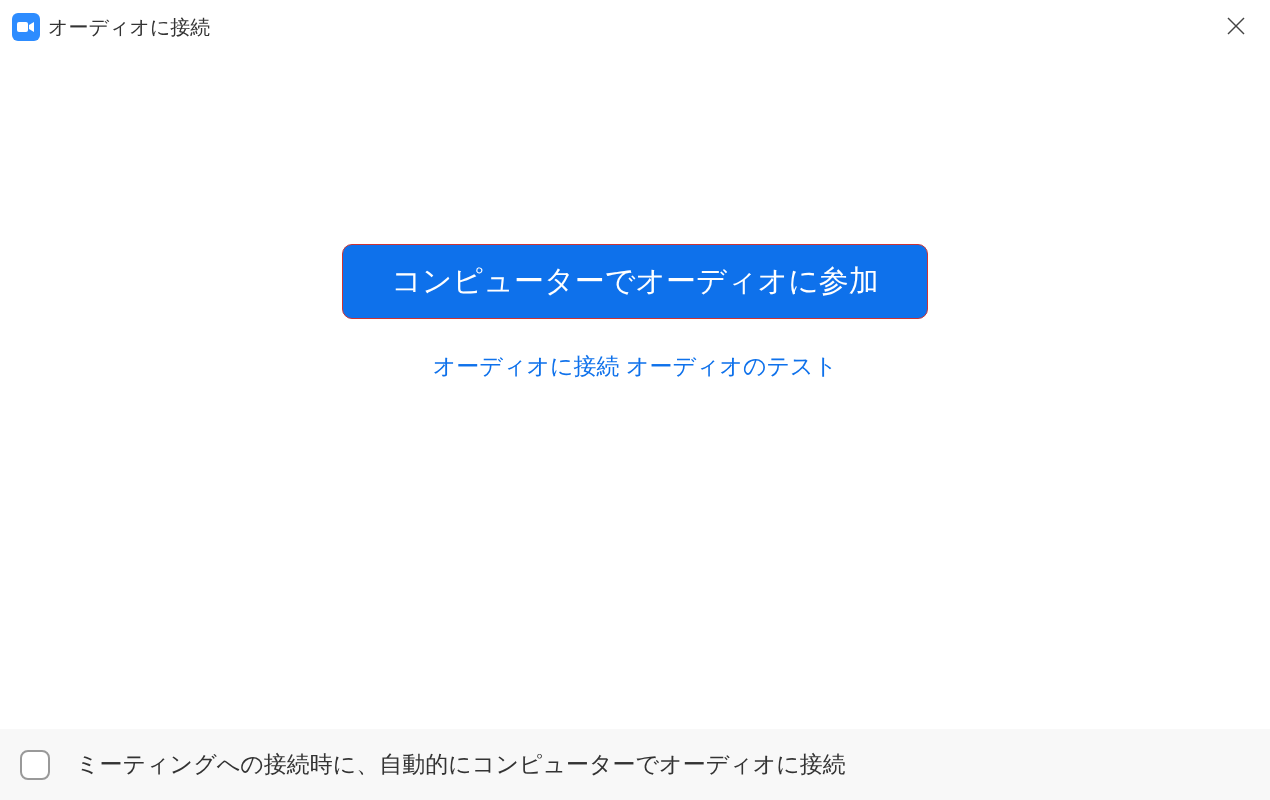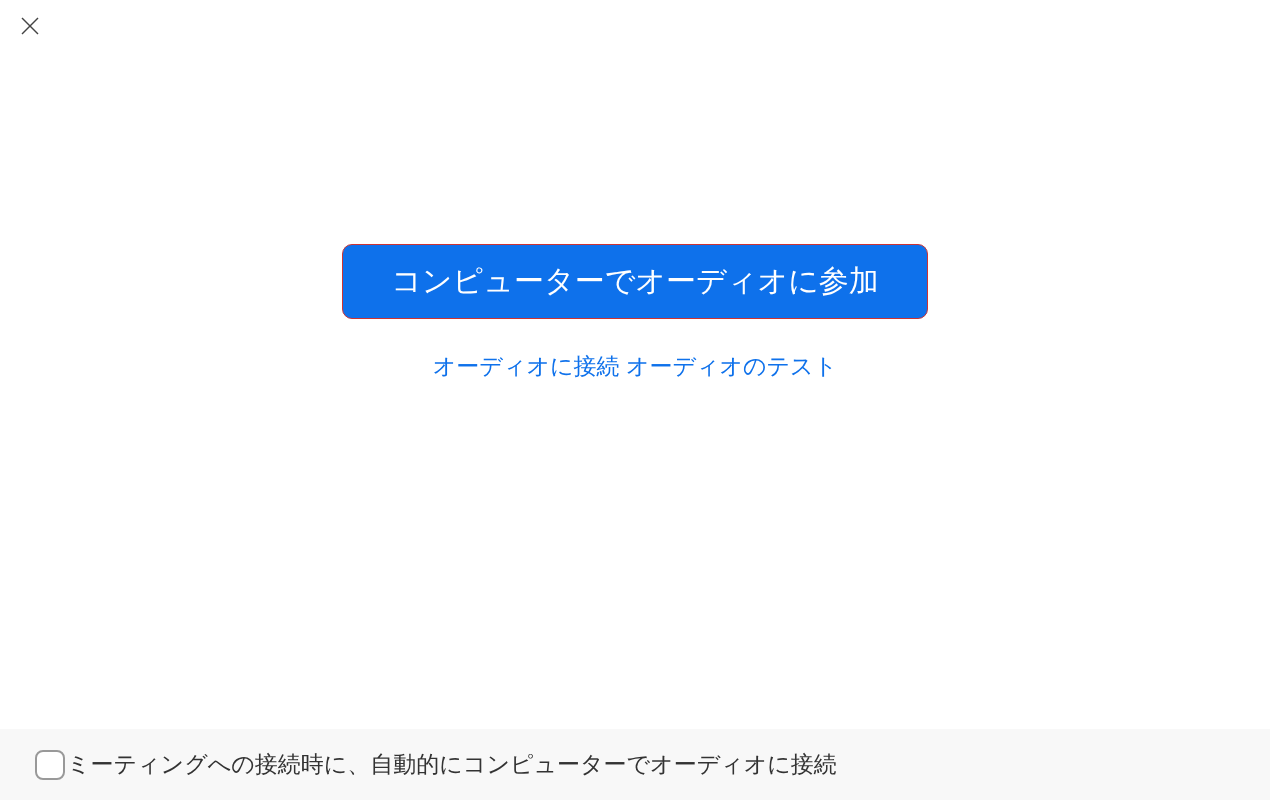--- a/index.html
+++ b/index.html
@@ -72,43 +72,52 @@
       margin-top: 32px;
       cursor: pointer;
       text-align: center;
     }
     .footer {
       position: absolute;
       bottom: 0;
       left: 0;
       width: 100%;
       background: #f8f8f8;
-      padding: 20px 35px;
+      padding: 20px 20px;
       display: flex;
       align-items: center;
-      gap: 2px;
+      gap: 26px;
     }
     .checkbox {
       width: 30px;
       height: 30px;
       border: 2px solid #999;
       border-radius: 8px;
       background: #ffffff;
       cursor: pointer;
       flex-shrink: 0;
     }
     .checkbox-label {
       font-size: 23px;
       color: #333;
     }
   </style>
 </head>
 <body>
 
 <div class="header">
+  <div class="header-left">
+    <div class="app-icon">
+      <svg width="18" height="12" viewBox="0 0 18 12">
+        <rect x="0" y="1" width="11" height="10" rx="2" fill="#ffffff"></rect>
+        <path d="M 12 4 L 17 1 L 17 11 L 12 8 Z" fill="#ffffff"></path>
+      </svg>
+    </div>
+    <span class="window-title">オーディオに接続</span>
+  </div>
   <div class="close-button">
     <svg width="20" height="20" viewBox="0 0 20 20">
       <line x1="2" y1="2" x2="18" y2="18" stroke="#444" stroke-width="1.5"></line>
       <line x1="18" y1="2" x2="2" y2="18" stroke="#444" stroke-width="1.5"></line>
     </svg>
   </div>
 </div>
 
 <div class="main-content">
   <button class="join-audio-button">コンピューターでオーディオに参加</button>

